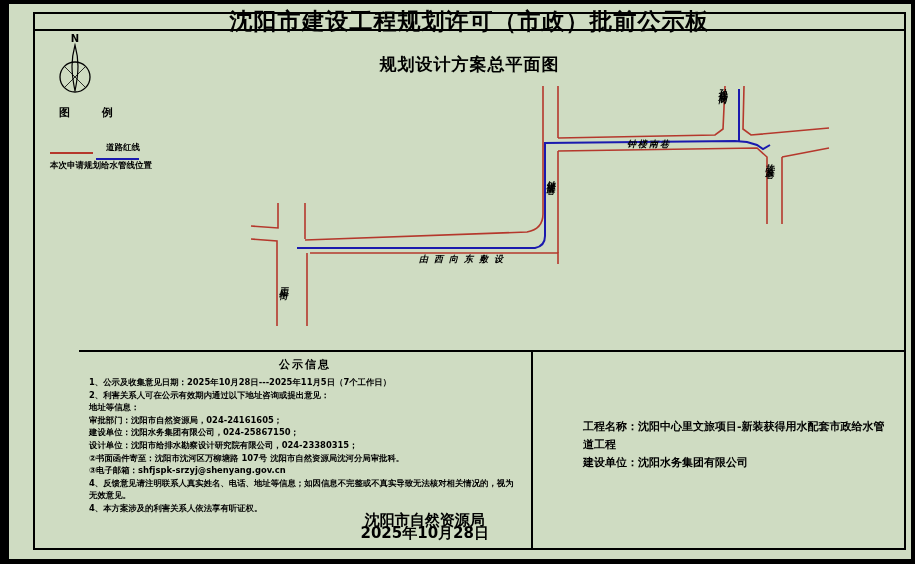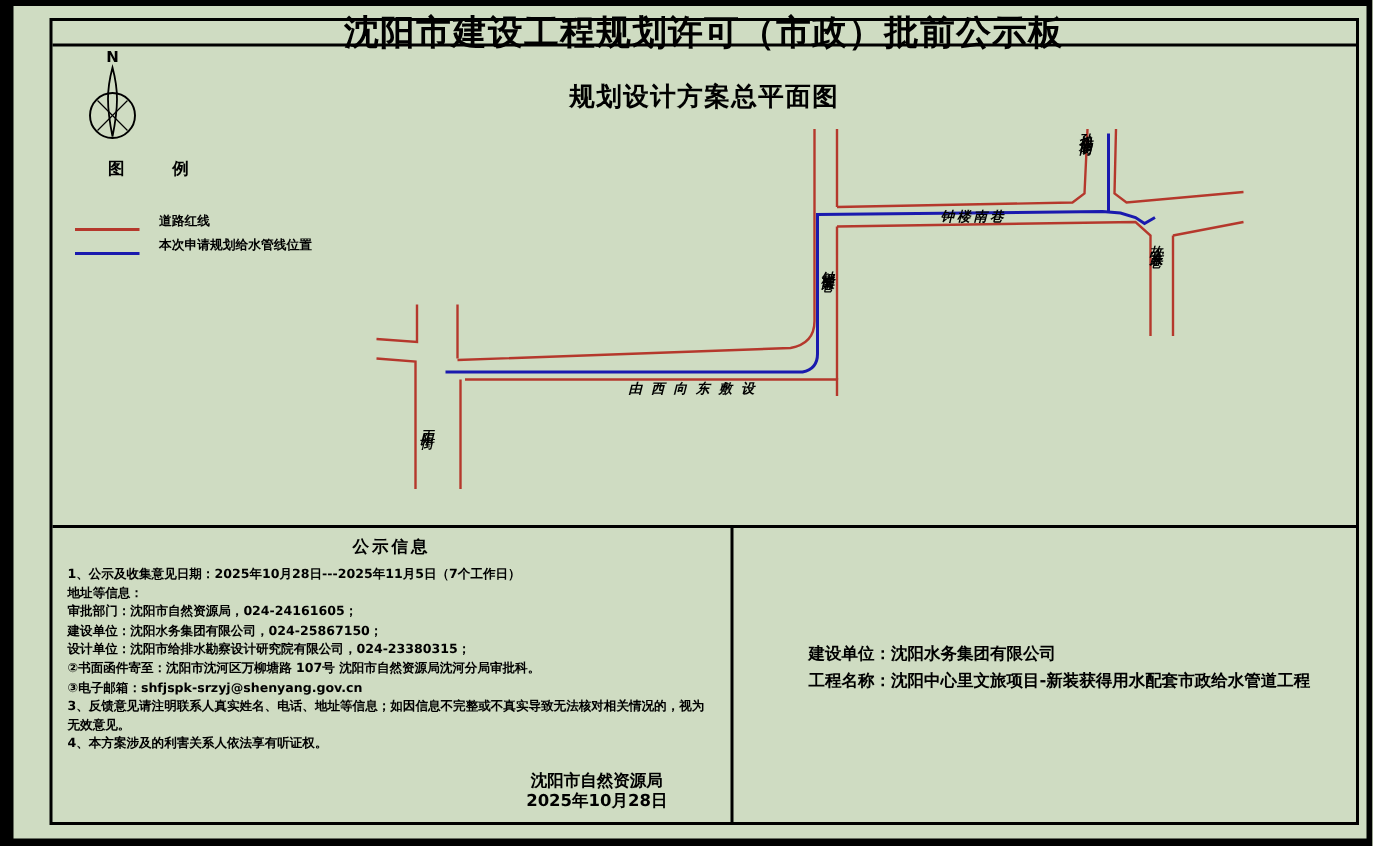--- a/index.html
+++ b/index.html
@@ -31,58 +31,59 @@
   .map-subtitle{
     position:absolute; left:0; right:0; top:22px;
     text-align:center; font-weight:bold; font-size:17px; letter-spacing:1px;
   }
   .compass{ position:absolute; left:18px; top:2px; width:44px; height:66px; }
   .compass-n{
     position:absolute; left:0; right:0; top:0; text-align:center;
     font-size:10px; font-weight:bold;
   }
   .legend-title{
-    position:absolute; left:37px; top:74px;
+    position:absolute; left:24px; top:74px;
     font-size:11px; font-weight:bold; letter-spacing:14px;
   }
   .legend-row{ position:absolute; left:15px; display:flex; align-items:flex-end; }
   .legend-row .swatch{ width:43px; height:2px; margin-right:13px; }
   .legend-row .lab{ font-size:8.5px; font-weight:bold; white-space:nowrap; }
   .legend-red{ top:111px; }
-  .legend-blue{ top:127px; }
+  .legend-blue{ top:127px;flex-direction:column; }
   .map-svg{ position:absolute; left:0; top:0; }
   .road-label{ position:absolute; font-weight:bold; white-space:nowrap;font-style:italic; }
   .road-label.h{ font-size:9px; }
   .road-label.v{
     writing-mode:vertical-rl; text-orientation:upright;
     font-size:8.5px; letter-spacing:2px;
   }
   .lbl-zhongjie{ left:384px; top:222px; letter-spacing:6px; }
   .lbl-zhonglou-h{ left:592px; top:107px; font-size:8px; letter-spacing:2px; }
   .lbl-zhengyang{ left:243px; top:249px; }
   .lbl-zhonglou-v{ left:510px; top:142px; }
   .lbl-sunzumiao{ left:682px; top:50px; font-size:8px; }
   .lbl-gugong{ left:729px; top:126px; font-size:8px; }
   .bottom-row{
     height:198px; border-top:2px solid #000;
     display:flex;
+    margin-left:44px;
   }
   .notice-box{
     width:454px; border-right:2px solid #000;
     padding:5px 10px 0 10px; position:relative;
   }
   .notice-heading{
     text-align:center; font-size:11px; font-weight:bold; letter-spacing:2px;
     margin-bottom:4px;
   }
   .notice-text{ font-size:8.4px; font-weight:bold; line-height:12.6px; }
   .notice-text .intro{ text-indent:2em; }
   .notice-sign{
     position:absolute; right:42px; bottom:8px;
-    text-align:center; font-size:11px; font-weight:bold; line-height:13px;
+    text-align:center; font-size:15px; font-weight:bold; line-height:13px;
   }
   .project-box{
     flex:1; display:flex; align-items:center;
     padding:0 18px 10px 50px;
   }
   .project-text{ font-size:11px; font-weight:bold; line-height:18px; }
 </style>
 </head>
 <body>
 
@@ -145,36 +146,37 @@
     <div class="road-label v lbl-sunzumiao">孙祖庙胡同</div>
     <div class="road-label v lbl-gugong">故宫东巷</div>
   </div>
 
   <div class="bottom-row">
 
     <div class="notice-box">
       <div class="notice-heading">公示信息</div>
       <div class="notice-text">
         <div>1、公示及收集意见日期：2025年10月28日---2025年11月5日（7个工作日）</div>
+        <div>2、利害关系人可在公示有效期内通过以下地址咨询或提出意见：</div>
         <div>地址等信息：</div>
         <div>审批部门：沈阳市自然资源局，024-24161605；</div>
         <div>建设单位：沈阳水务集团有限公司，024-25867150；</div>
         <div>设计单位：沈阳市给排水勘察设计研究院有限公司，024-23380315；</div>
         <div>②书面函件寄至：沈阳市沈河区万柳塘路 107号 沈阳市自然资源局沈河分局审批科。</div>
         <div>③电子邮箱：shfjspk-srzyj@shenyang.gov.cn</div>
-        <div>3、反馈意见请注明联系人真实姓名、电话、地址等信息；如因信息不完整或不真实导致无法核对相关情况的，视为无效意见。</div>
+        <div>4、反馈意见请注明联系人真实姓名、电话、地址等信息；如因信息不完整或不真实导致无法核对相关情况的，视为无效意见。</div>
         <div>4、本方案涉及的利害关系人依法享有听证权。</div>
       </div>
       <div class="notice-sign">
         <div>沈阳市自然资源局</div>
         <div>2025年10月28日</div>
       </div>
     </div>
 
     <div class="project-box">
       <div class="project-text">
+        <div>工程名称：沈阳中心里文旅项目-新装获得用水配套市政给水管道工程</div>
         <div>建设单位：沈阳水务集团有限公司</div>
-        <div>工程名称：沈阳中心里文旅项目-新装获得用水配套市政给水管道工程</div>
       </div>
     </div>
 
   </div>
 </div>
 
 </body></html>

